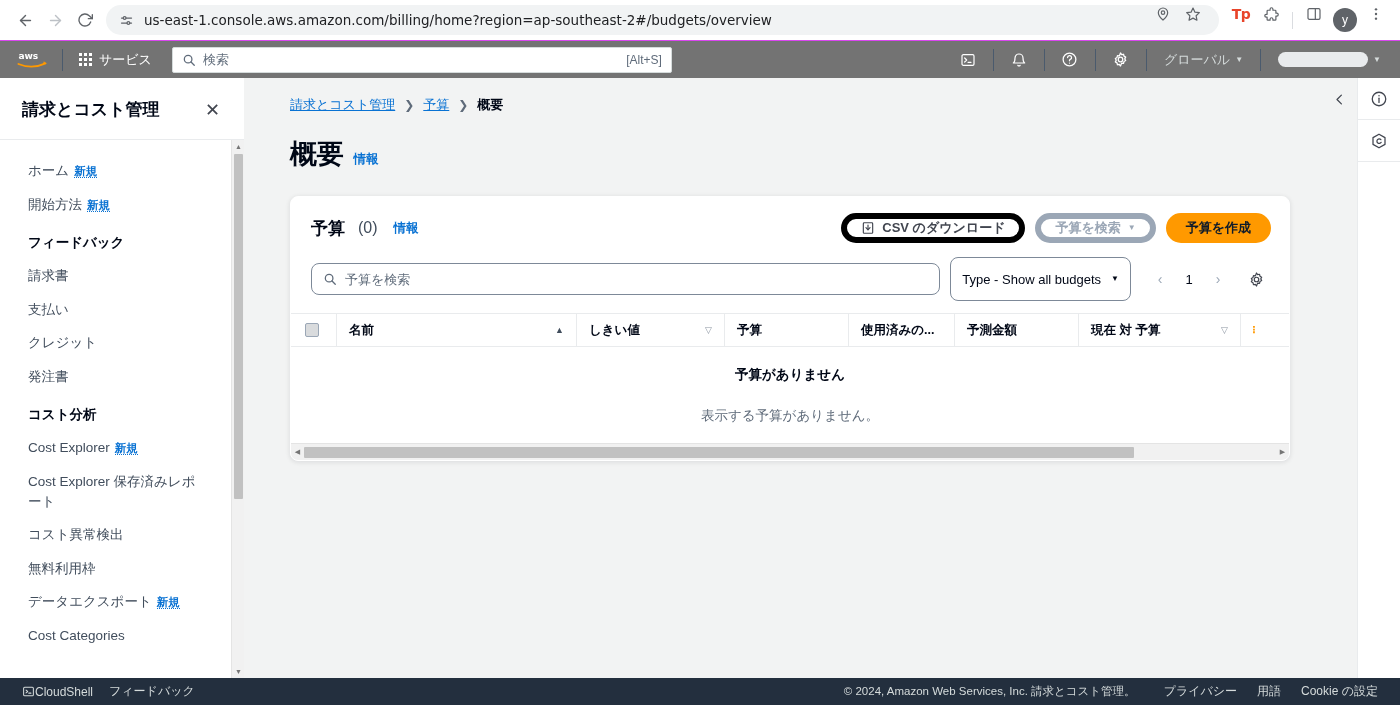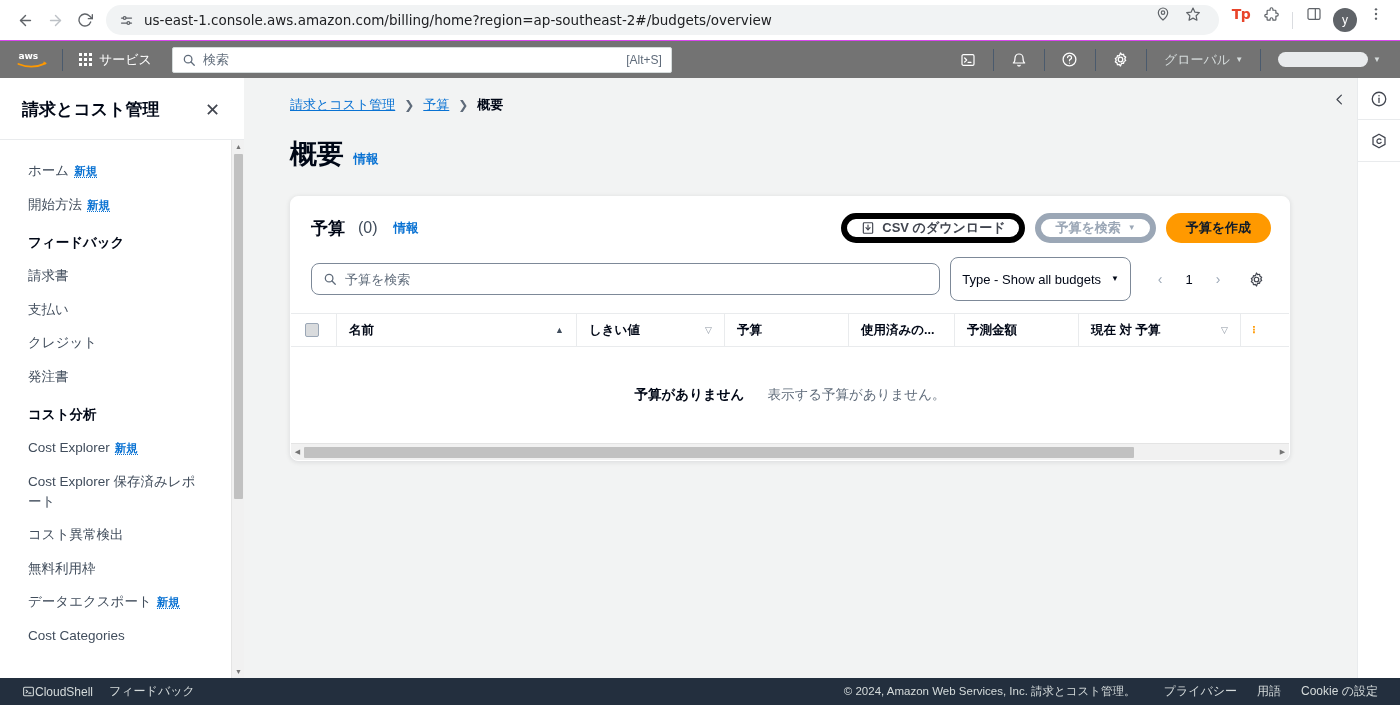--- a/index.html
+++ b/index.html
@@ -209,21 +209,21 @@
     overflow: hidden; cursor: pointer; position: relative;
   }
   .th.chk { cursor: default; padding: 0 14px; }
   .th .sort { margin-left: auto; font-size: 9px; color: #414d5c; }
   .th .sort.inactive { color: #8b94a1; }
   .chkbox {
     width: 14px; height: 14px; border: 1px solid #9ba7b6; border-radius: 2px;
     background: #d9dbdd; display: block; cursor: pointer;
   }
   .tbody {
-    height: 96px; display: flex; align-items: center;
+    height: 96px; display: flex; flex-direction: column; align-items: center;
     justify-content: center; gap: 23px; background: #fff;
   }
   .empty-title { font-size: 13.5px; font-weight: bold; color: #000716; }
   .empty-sub { font-size: 13.5px; color: #5f6b7a; }
   .hscroll {
     height: 17px; background: #f1f1f1; border-top: 1px solid #e4e4e4;
     position: relative; display: flex; align-items: center;
   }
   .hscroll .h-arrow {
     width: 13px; height: 17px; display: flex; align-items: center;

